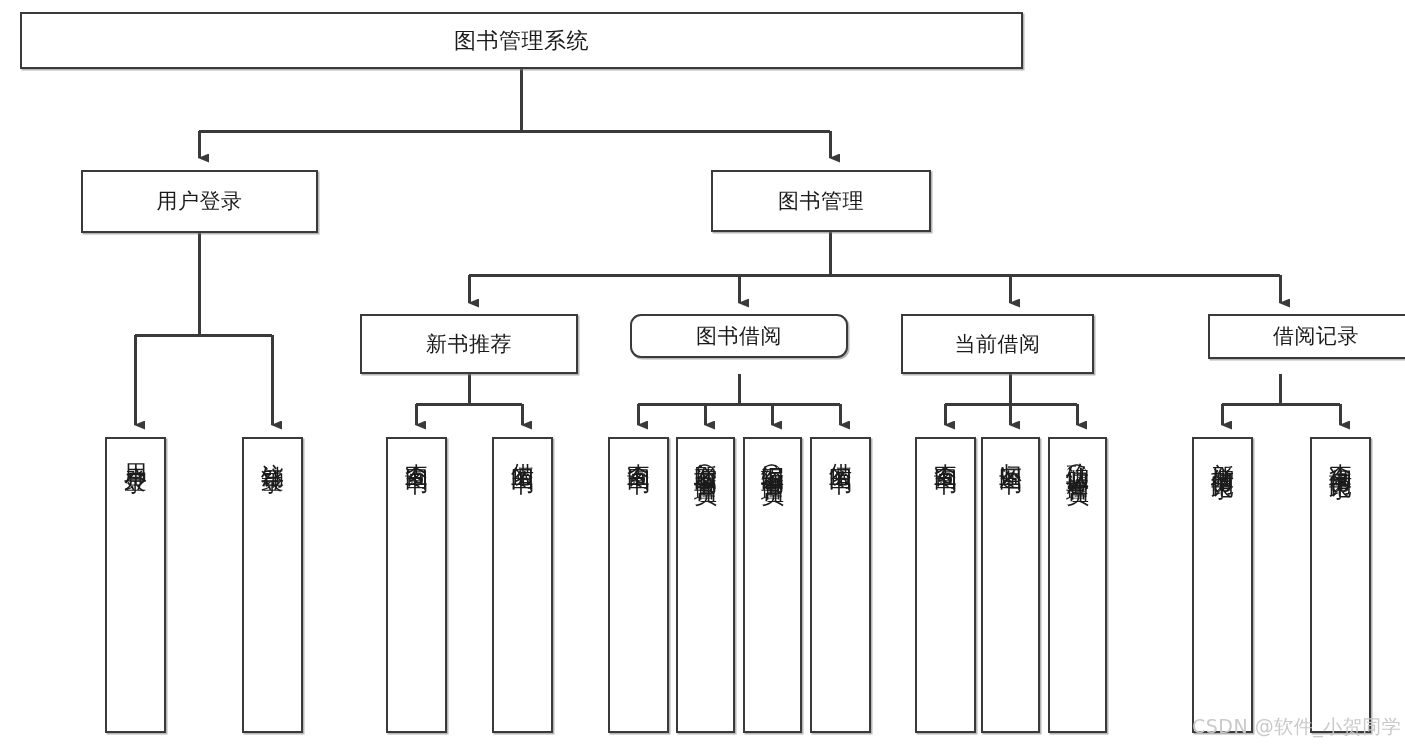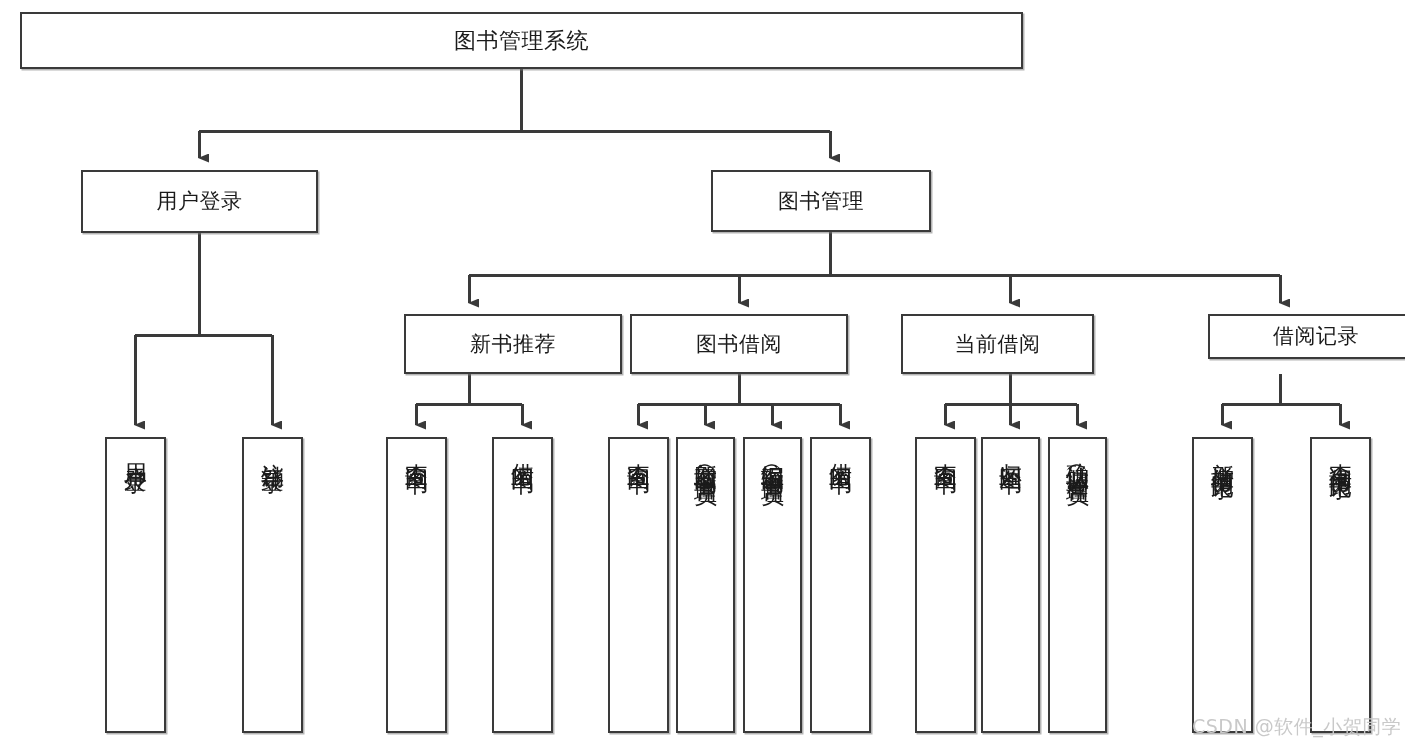--- a/index.html
+++ b/index.html
@@ -132,24 +132,24 @@
     <span class="label">图书管理系统</span>
   </div>
 
   <div class="node horiz" style="left:81px; top:170px; width:237px; height:63px;">
     <span class="label">用户登录</span>
   </div>
   <div class="node horiz" style="left:711px; top:170px; width:220px; height:62px;">
     <span class="label">图书管理</span>
   </div>
 
-  <div class="node horiz" style="left:360px; top:314px; width:218px; height:60px;margin-left:44px;">
+  <div class="node horiz" style="left:360px; top:314px; width:218px; height:60px;">
     <span class="label">新书推荐</span>
   </div>
-  <div class="node horiz" style="left:630px; top:314px; width:218px; height:60px;">
+  <div class="node horiz" style="left:630px; top:314px; width:218px; height:44px;border-radius:11px;">
     <span class="label">图书借阅</span>
   </div>
   <div class="node horiz" style="left:901px; top:314px; width:193px; height:60px;">
     <span class="label">当前借阅</span>
   </div>
   <div class="node horiz" style="left:1208px; top:314px; width:216px; height:45px;">
     <span class="label">借阅记录</span>
   </div>
 
   <div class="node vert" style="left:105px; top:437px; width:61px; height:296px;">

